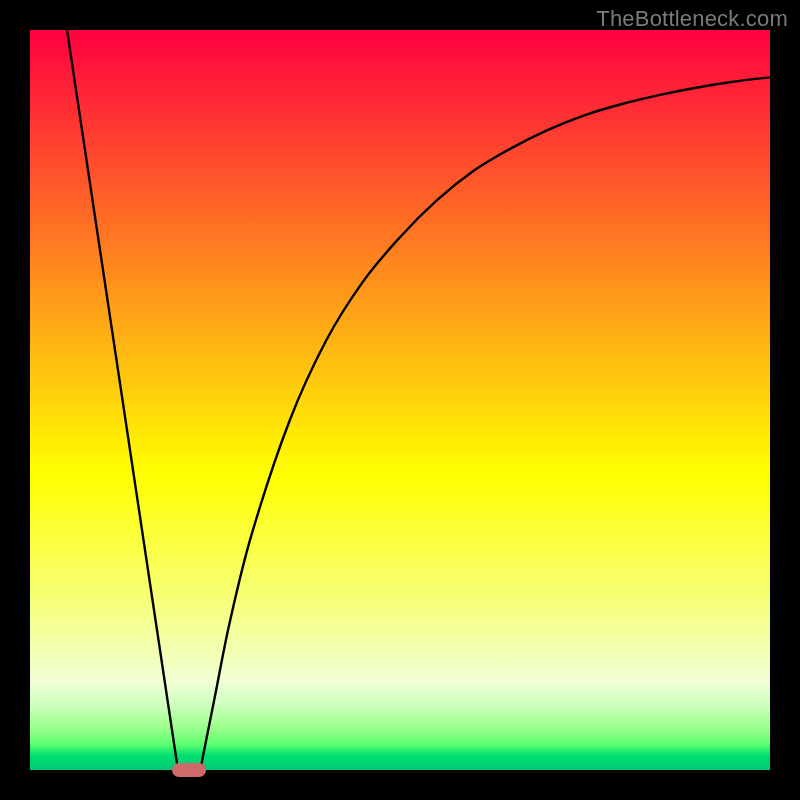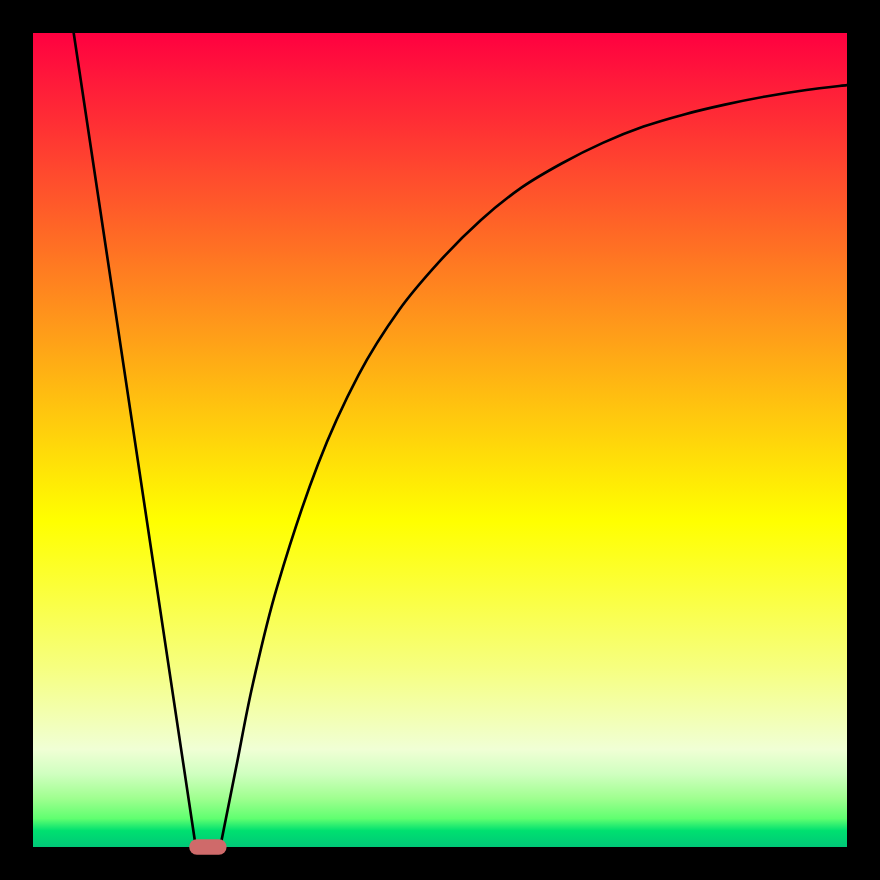--- a/index.html
+++ b/index.html
@@ -80,13 +80,14 @@
   <div class="plot-inner">
 
     <svg class="curve" viewBox="0 0 740 740" preserveAspectRatio="none">
       <path id="left-path" fill="none" stroke="#000" stroke-width="2.4" stroke-linecap="round" d="M 37.00 0.00 L 148.00 740.00"></path>
       <path id="right-path" fill="none" stroke="#000" stroke-width="2.4" stroke-linecap="round" d="M 170.20 740.00 C 172.67 727.67, 180.07 690.67, 185.00 666.00 C 189.93 641.33, 193.63 619.13, 199.80 592.00 C 205.97 564.87, 212.13 536.50, 222.00 503.20 C 231.87 469.90, 246.67 424.27, 259.00 392.20 C 271.33 360.13, 283.67 334.23, 296.00 310.80 C 308.33 287.37, 320.67 268.87, 333.00 251.60 C 345.33 234.33, 357.67 220.77, 370.00 207.20 C 382.33 193.63, 394.67 181.30, 407.00 170.20 C 419.33 159.10, 431.67 149.23, 444.00 140.60 C 456.33 131.97, 468.67 125.18, 481.00 118.40 C 493.33 111.62, 505.67 105.45, 518.00 99.90 C 530.33 94.35, 542.67 89.42, 555.00 85.10 C 567.33 80.78, 579.67 77.33, 592.00 74.00 C 604.33 70.67, 616.67 67.83, 629.00 65.12 C 641.33 62.41, 653.67 59.94, 666.00 57.72 C 678.33 55.50, 690.67 53.53, 703.00 51.80 C 715.33 50.07, 733.83 48.10, 740.00 47.36"></path>
     </svg>
 
     <div class="marker" id="valley-marker" style="left: 159.1px; top: 740px; background: rgb(207, 106, 106);"></div>
   </div>
 
+  <div class="watermark">TheBottleneck.com</div>
 </div>
 
 </body></html>

